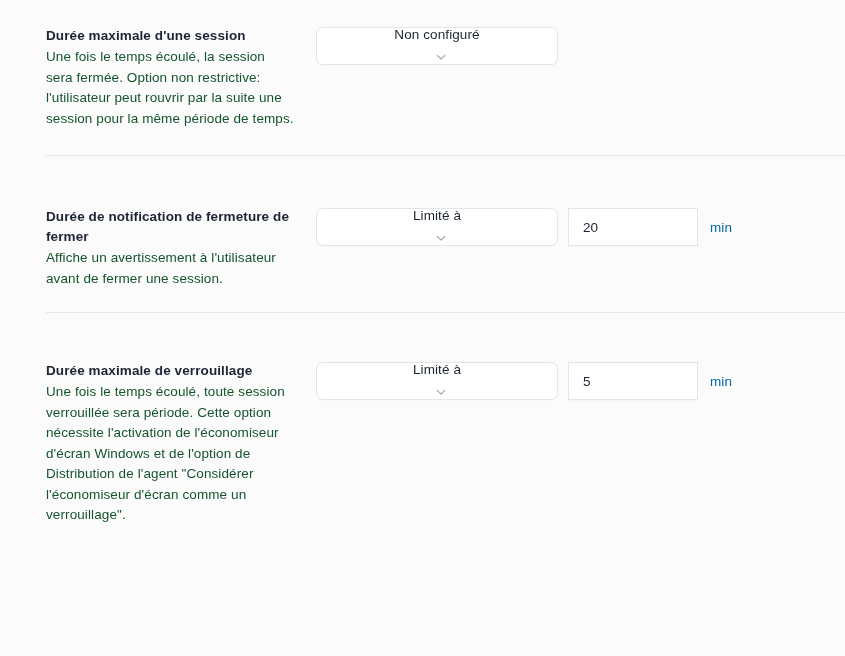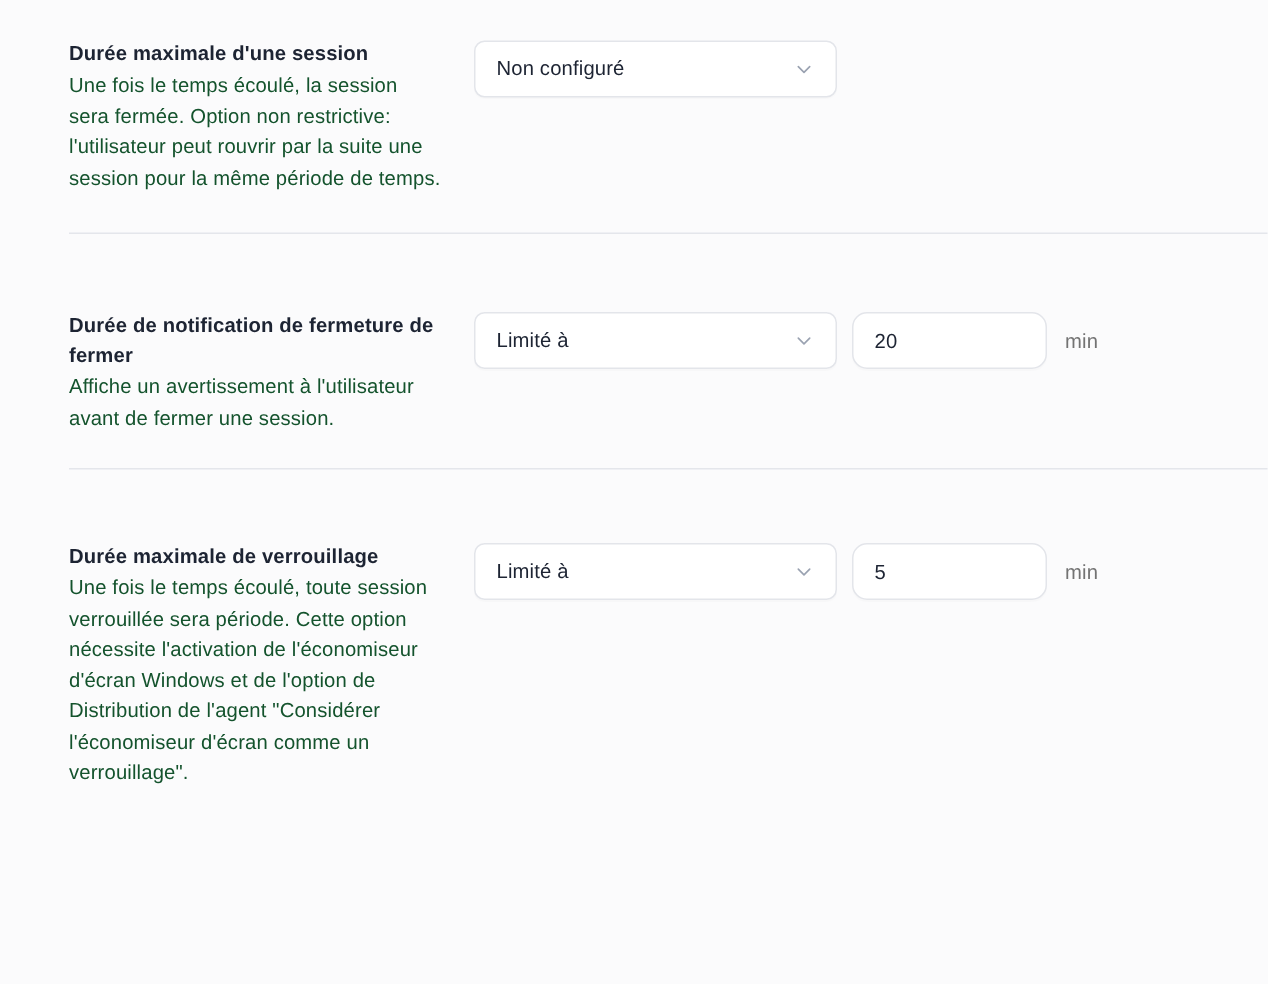--- a/index.html
+++ b/index.html
@@ -72,20 +72,21 @@
     height: 38px;
     background: #ffffff;
     border: 1px solid #e3e5ea;
     border-radius: 7px;
     box-sizing: border-box;
     display: flex;
     align-items: center;
     padding: 0 14px;
     cursor: pointer;
     box-shadow: 0 1px 1px rgba(16,24,40,0.02);
+    flex-direction: column;
   }
 
   .select-value {
     font-size: 13.5px;
     color: #1d2433;
     line-height: 1;
     letter-spacing: 0.1px;
     flex: 1 1 auto;
     white-space: nowrap;
     overflow: hidden;
@@ -99,21 +100,21 @@
     margin-left: 8px;
   }
   .chevron-icon svg { display: block; }
 
   .number-control {
     width: 130px;
     height: 38px;
     margin-left: 10px;
     background: #ffffff;
     border: 1px solid #e3e5ea;
-    border-radius: 10px;
+    border-radius: 0;
     box-sizing: border-box;
     display: flex;
     align-items: center;
     padding: 0 14px;
     box-shadow: 0 1px 1px rgba(16,24,40,0.02);
   }
 
   .number-value {
     font-size: 13.5px;
     color: #1d2433;
@@ -122,21 +123,21 @@
     border: none;
     outline: none;
     background: transparent;
     width: 100%;
     padding: 0;
     font-family: "Liberation Sans", sans-serif;
   }
 
   .unit-label {
     font-size: 13.5px;
-    color: #737373;
+    color: #0369a1;
     letter-spacing: 0.1px;
     margin-left: 12px;
     white-space: nowrap;
   }
 
   .divider {
     height: 1px;
     background: #e4e6eb;
     margin: 0 22px;
     border: none;

